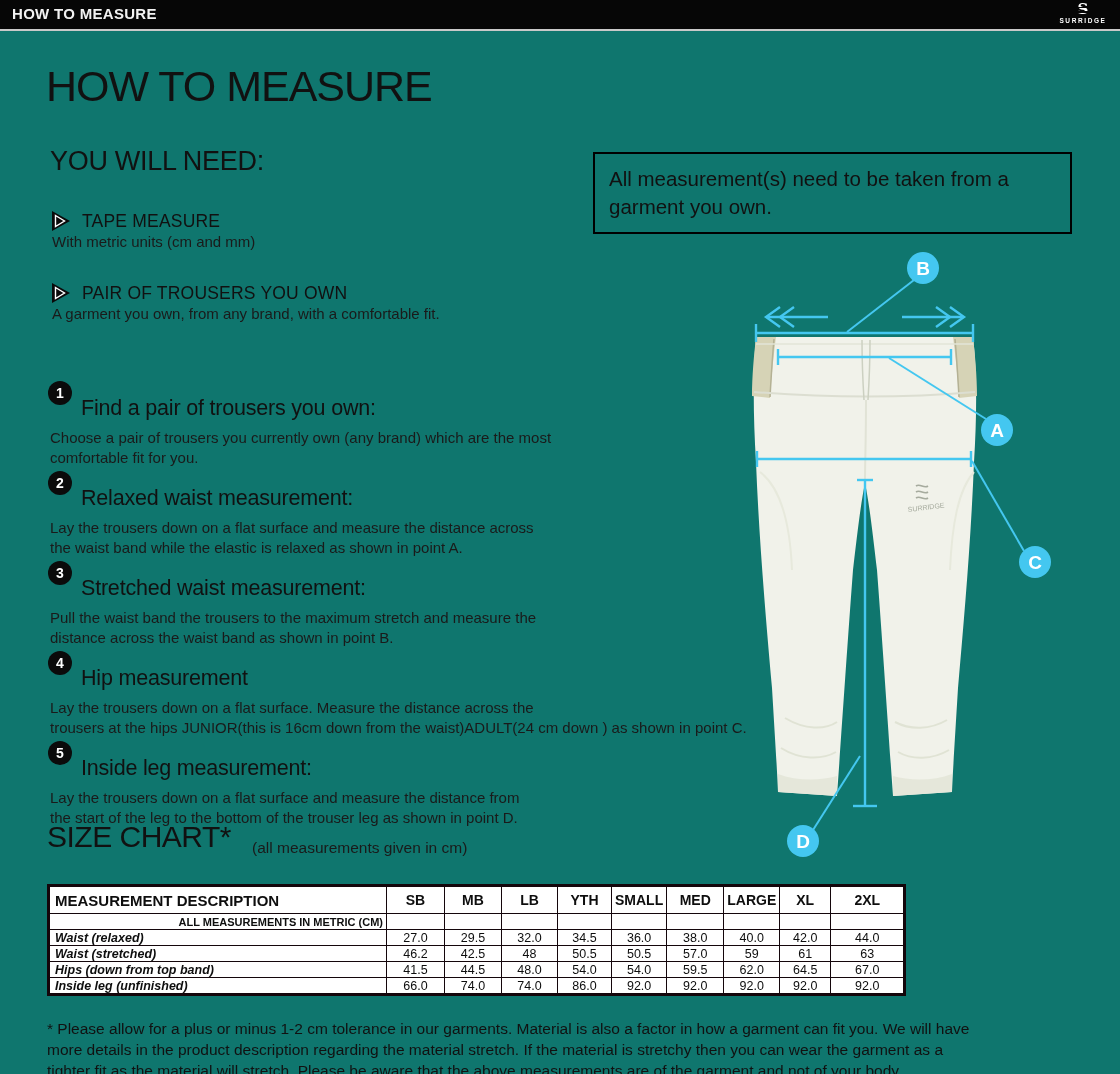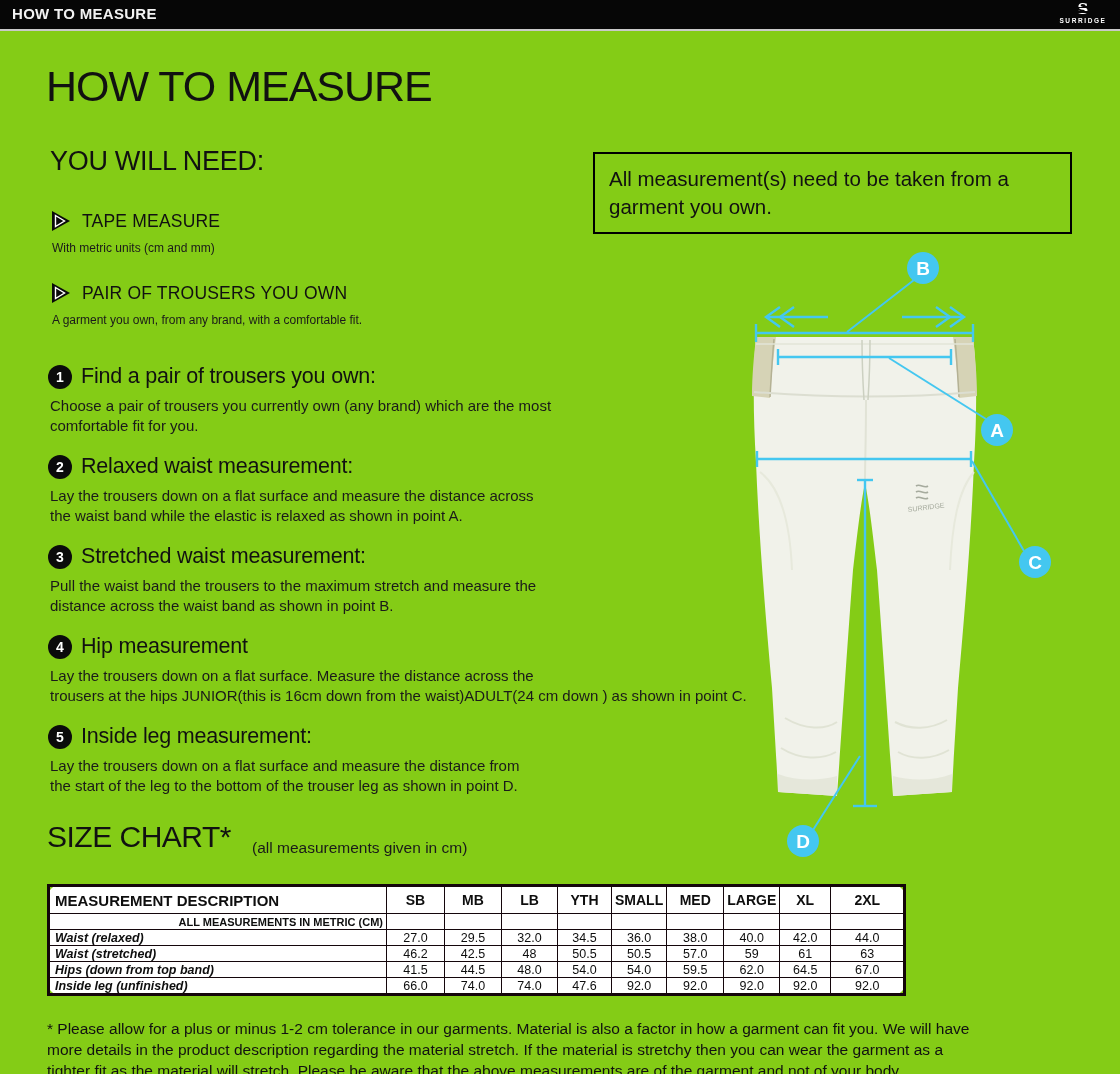--- a/index.html
+++ b/index.html
@@ -1,56 +1,56 @@
 <!DOCTYPE html>
 <html><head>
 <meta charset="utf-8">
 <style>
   html,body { margin:0; padding:0; background:#ffffff; }
   .canvas {
-    position:relative; width:1120px; height:1074px; background:#84cc16;
+    position:relative; width:1120px; height:1074px; background:#0f766e;
     font-family:"Liberation Sans", sans-serif; color:#151515; overflow:hidden;
   }
   
   .topbar { position:absolute; left:0; top:0; width:1120px; height:29px; background:#060606; }
   .topbar-title { position:absolute; left:12px; top:5px; color:#f2f2f2; font-size:15px; font-weight:bold; letter-spacing:.3px; }
   .hairline { position:absolute; left:0; top:29px; width:1120px; height:2px; background:#c9c9c9; }
   .brand { position:absolute; right:7px; top:1px; width:60px; text-align:center; color:#fff; line-height:1; }
   .brand-s { position:relative; font-size:15px; font-weight:bold; font-family:"DejaVu Serif", serif; display:inline-block; }
   .brand-s::before, .brand-s::after { content:""; position:absolute; left:-1px; right:-1px; height:1.5px; background:#060606; }
   .brand-s::before { top:4.5px; } .brand-s::after { top:9px; }
   .brand-name { font-size:6.5px; font-weight:bold; letter-spacing:1.6px; margin-top:1px; }
 
   .page-title { position:absolute; left:46px; top:62px; margin:0; font-size:43px; font-weight:500; letter-spacing:-1px; color:#111; }
 
   .ywn-heading { position:absolute; left:50px; top:146px; font-size:27px; letter-spacing:-.3px; color:#111; }
 
   .need-item { position:absolute; left:50px; width:560px; }
   .need-row { display:flex; align-items:center; gap:10px; }
   .need-title { font-size:17.5px; letter-spacing:.2px; color:#111; }
-  .need-sub { margin-top:8px; margin-left:2px; font-size:12px; color:#1a1a1a; }
+  .need-sub { margin-top:0; margin-left:2px; font-size:15px; color:#1a1a1a; }
 
   .step { position:absolute; left:48px; width:740px; }
   .step-head { display:flex; align-items:center; gap:9px; }
   .step-num { width:24px; height:24px; border-radius:50%; background:#0b0b0b; color:#fff;
               font-size:14px; font-weight:bold; display:flex; align-items:center; justify-content:center; flex:0 0 24px; }
-  .step-title { font-size:21.5px; letter-spacing:-.2px; color:#111; }
+  .step-title { font-size:21.5px; letter-spacing:-.2px; color:#111;margin-top:32px; }
   .step-body { margin:7px 0 0 2px; font-size:15px; line-height:1.32; white-space:pre-line; color:#1a1a1a; }
 
   .note-box { position:absolute; left:593px; top:152px; width:447px; border:2px solid #000;
               padding:11px 14px; font-size:20.5px; line-height:1.37; white-space:pre-line; color:#111; }
 
   .diagram { position:absolute; left:690px; top:240px; width:400px; height:640px; }
 
   .sc-heading { position:absolute; left:47px; top:820px; font-size:30px; letter-spacing:-.5px; color:#111; }
   .sc-note { position:absolute; left:252px; top:839px; font-size:15.5px; color:#1a1a1a; }
 
   .size-table { position:absolute; left:47px; top:884px; border-collapse:collapse; table-layout:fixed; background:#fff; }
   .size-table, .size-table th, .size-table td { border:1.6px solid #14060b; }
-  .size-table { border-width:3px;border-radius:15px; }
+  .size-table { border-width:3px; }
   .size-table th { font-size:14px; font-weight:bold; padding:2px 3px; text-align:center; height:22px; color:#0e0e0e; }
   .size-table th.desc { font-size:15px; text-align:left; padding-left:5px; }
   .size-table td { font-size:12.5px; height:15px; padding:0 3px; text-align:center; color:#0e0e0e; }
   .size-table td.sub { font-size:11px; font-weight:bold; text-align:right; padding-left:8px; height:13px; }
   .size-table td.lbl { font-weight:bold; text-align:left; padding-left:5px;font-style:italic; }
 
   .footnote { position:absolute; left:47px; top:1018px; width:1055px; font-size:15.5px; line-height:1.37;
               white-space:pre-line; color:#111; }
 </style>
 </head>
@@ -304,21 +304,21 @@
       <td>59.5</td>
       <td>62.0</td>
       <td>64.5</td>
       <td>67.0</td>
     </tr>
     <tr>
       <td class="lbl">Inside leg (unfinished)</td>
       <td>66.0</td>
       <td>74.0</td>
       <td>74.0</td>
-      <td>47.6</td>
+      <td>86.0</td>
       <td>92.0</td>
       <td>92.0</td>
       <td>92.0</td>
       <td>92.0</td>
       <td>92.0</td>
     </tr>
   </tbody>
     </table>
 
   <div class="footnote">* Please allow for a plus or minus 1-2 cm tolerance in our garments. Material is also a factor in how a garment can fit you. We will have

